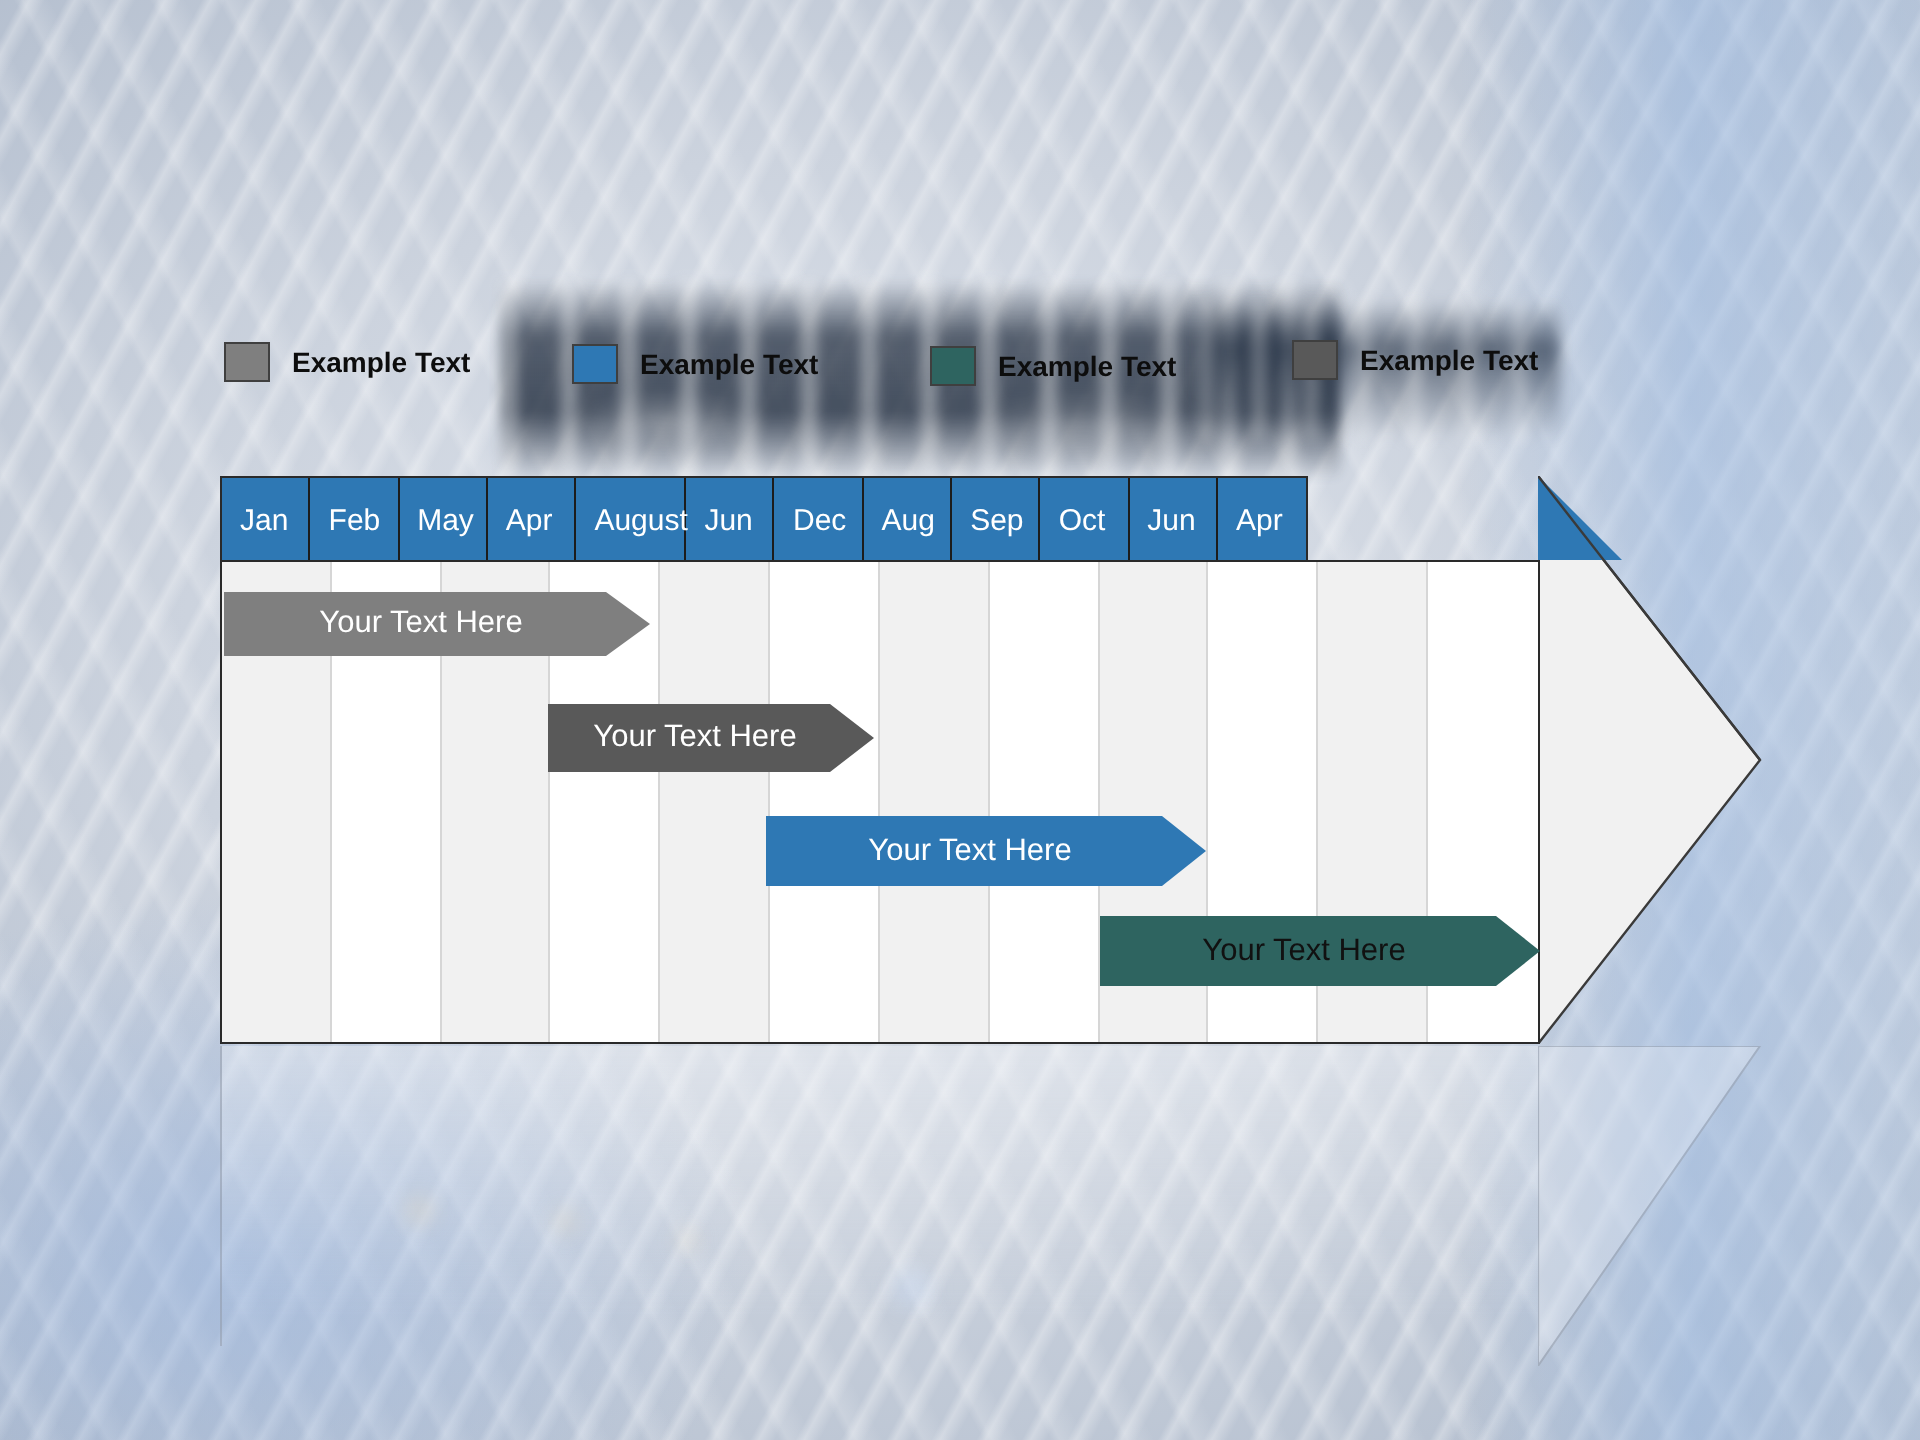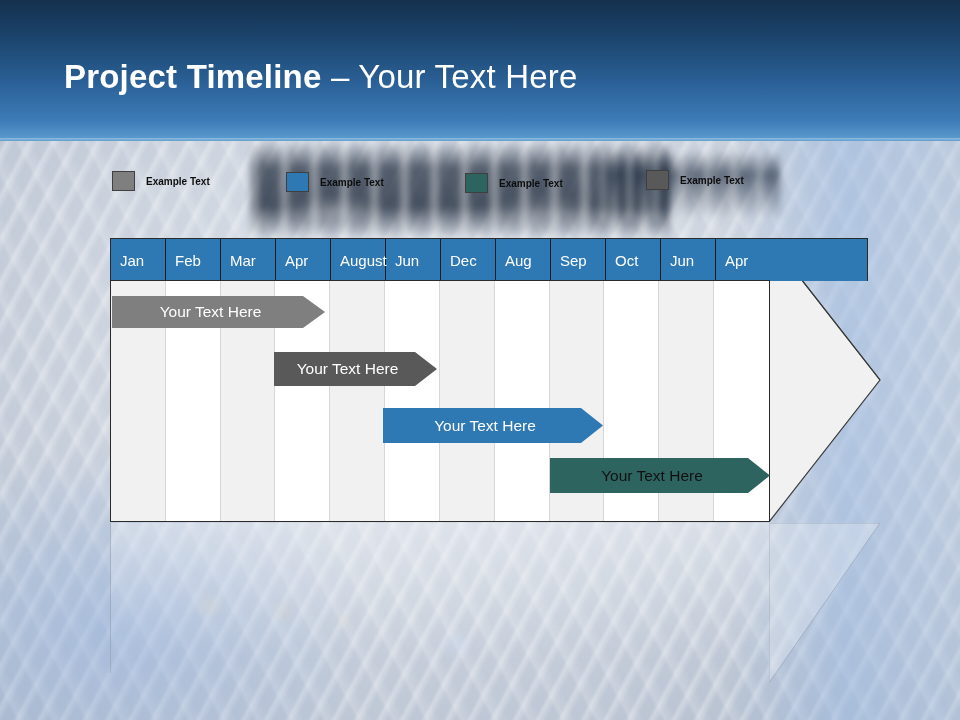--- a/index.html
+++ b/index.html
@@ -122,38 +122,38 @@
     align-items: center;
   }
   .legend-swatch {
     width: 23px;
     height: 20px;
     border: 1px solid #3f3f3f;
     flex: none;
   }
   .legend-label {
     margin-left: 11px;
-    font-size: 10px;
+    font-size: 14px;
     font-weight: bold;
     color: #0d0d0d;
     white-space: nowrap;
   }
 
   
   #timeline {
     position: absolute;
     left: 110px;
     top: 238px;
     width: 660px;
     height: 284px;
   }
   .month-row {
     position: absolute;
     left: 0; top: 0;
-    width: 758px;
+    width: 544px;
     height: 43px;
     display: flex;
     border: 1px solid #2a2a2a;
     border-bottom: none;
     background: #2e78b4;
   }
   .month-cell {
     width: 55px;
     height: 100%;
     border-right: 1px solid #1c1c1c;
@@ -228,23 +228,20 @@
 </head>
 <body>
 
 <div id="slide">
 
   <div class="bg-photo"></div>
   <div class="bg-chip"></div>
   <div class="bg-chip2"></div>
   <div class="bg-blur-dots"></div>
 
-  <div class="title-band">
-    <div class="title-text"><span class="title-strong">Project Timeline</span><span class="title-rest"> – Your Text Here</span></div>
-  </div>
 
   <div id="legend">
       <div class="legend-item" style="left: 112px; top: 171px;">
         <span class="legend-swatch" style="background: rgb(127, 127, 127);"></span>
         <span class="legend-label">Example Text</span>
       </div>
       <div class="legend-item" style="left: 286px; top: 172px;">
         <span class="legend-swatch" style="background: rgb(46, 120, 180);"></span>
         <span class="legend-label">Example Text</span>
       </div>
@@ -273,21 +270,21 @@
       <svg width="112" height="284" viewBox="0 0 112 284">
         <path d="M0,0 L0,284 L111,142 Z" fill="#f1f1f1" stroke="#3a3a3a" stroke-width="1.2"></path>
         <path d="M0,0 L0,42 L42,42 Z" fill="#2e78b4" stroke="none"></path>
         <path d="M0,0 L111,142" fill="none" stroke="#3a3a3a" stroke-width="1.2"></path>
       </svg>
     </div>
 
     <div class="month-row" id="month-row">
         <div class="month-cell" style="width: 55px;">Jan</div>
         <div class="month-cell" style="width: 55px;">Feb</div>
-        <div class="month-cell" style="width: 55px;">Mar</div>
+        <div class="month-cell" style="width: 55px;">May</div>
         <div class="month-cell" style="width: 55px;">Apr</div>
         <div class="month-cell" style="width: 55px;">August</div>
         <div class="month-cell" style="width: 55px;">Jun</div>
         <div class="month-cell" style="width: 55px;">Dec</div>
         <div class="month-cell" style="width: 55px; text-align: right;">Aug</div>
         <div class="month-cell" style="width: 55px;">Sep</div>
         <div class="month-cell" style="width: 55px;">Oct</div>
         <div class="month-cell" style="width: 55px;">Jun</div>
         <div class="month-cell" style="width: 55px;">Apr</div>
       </div>

